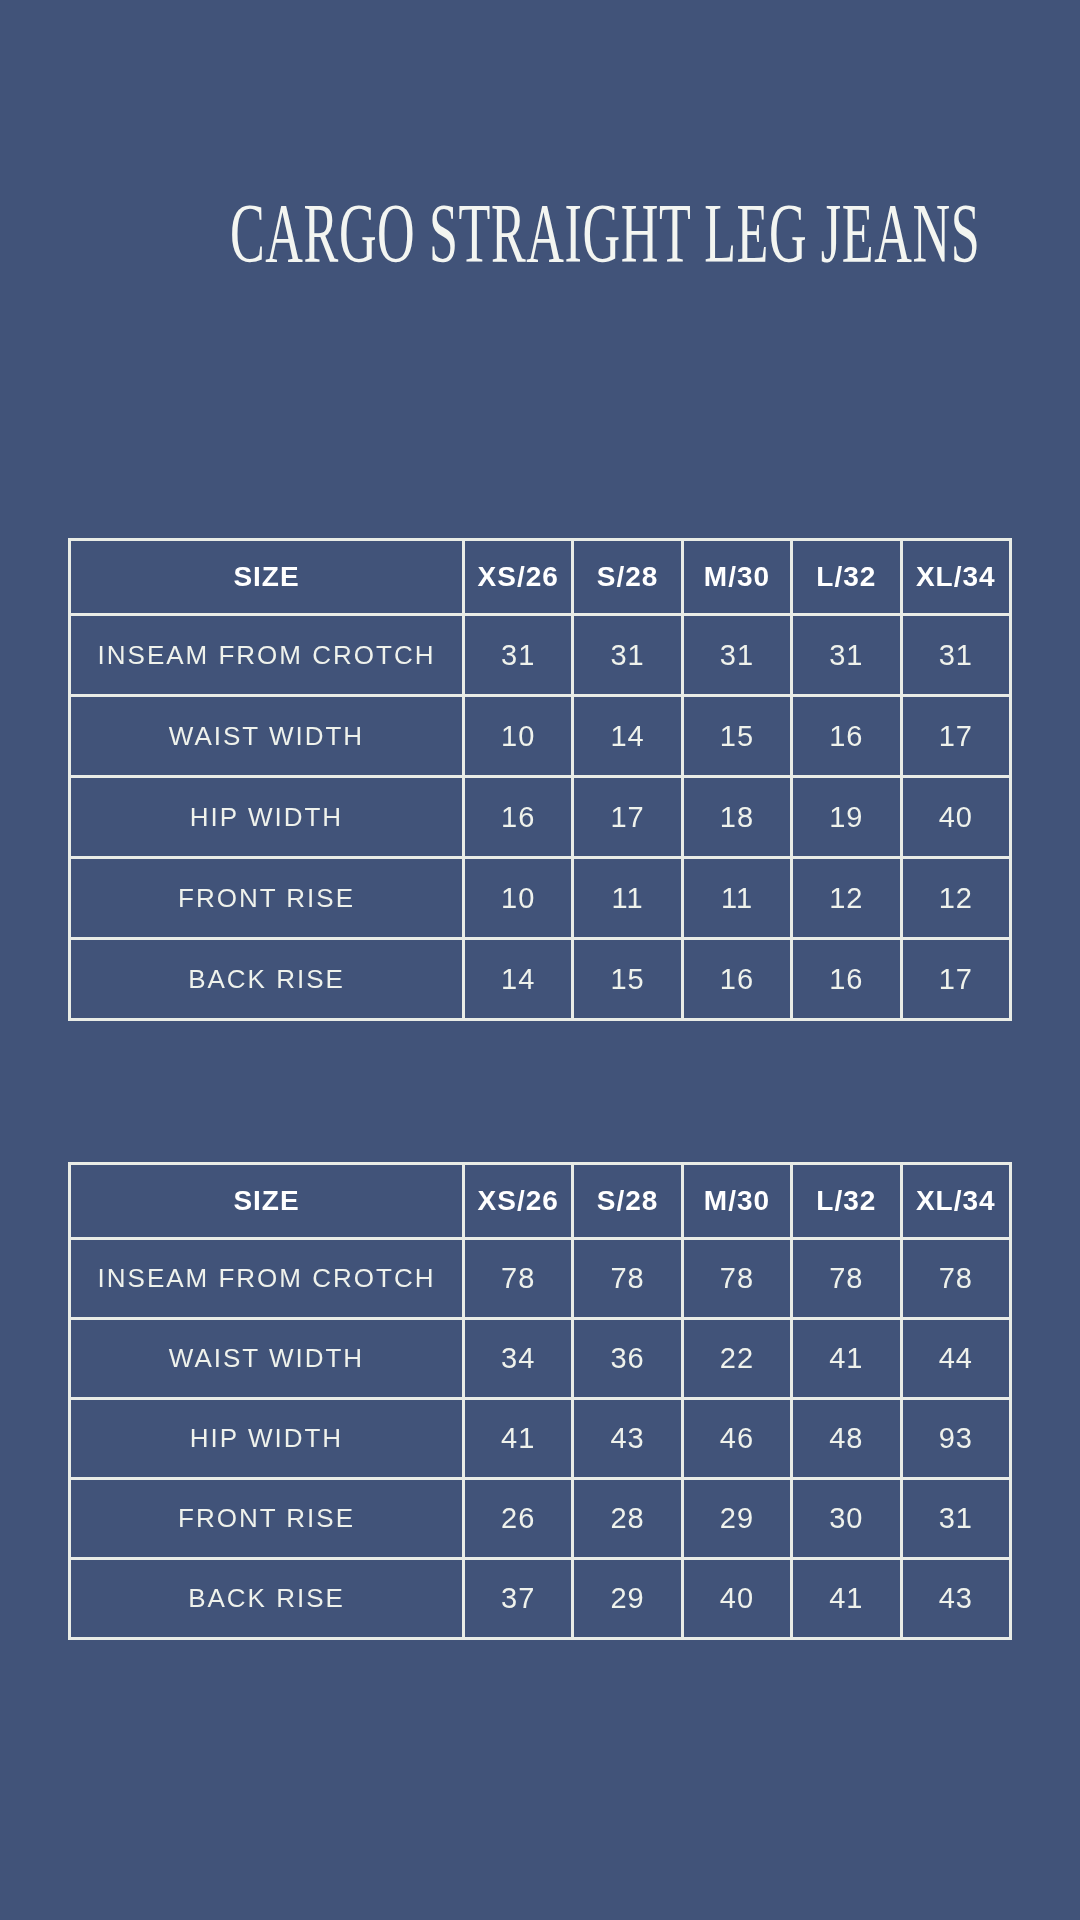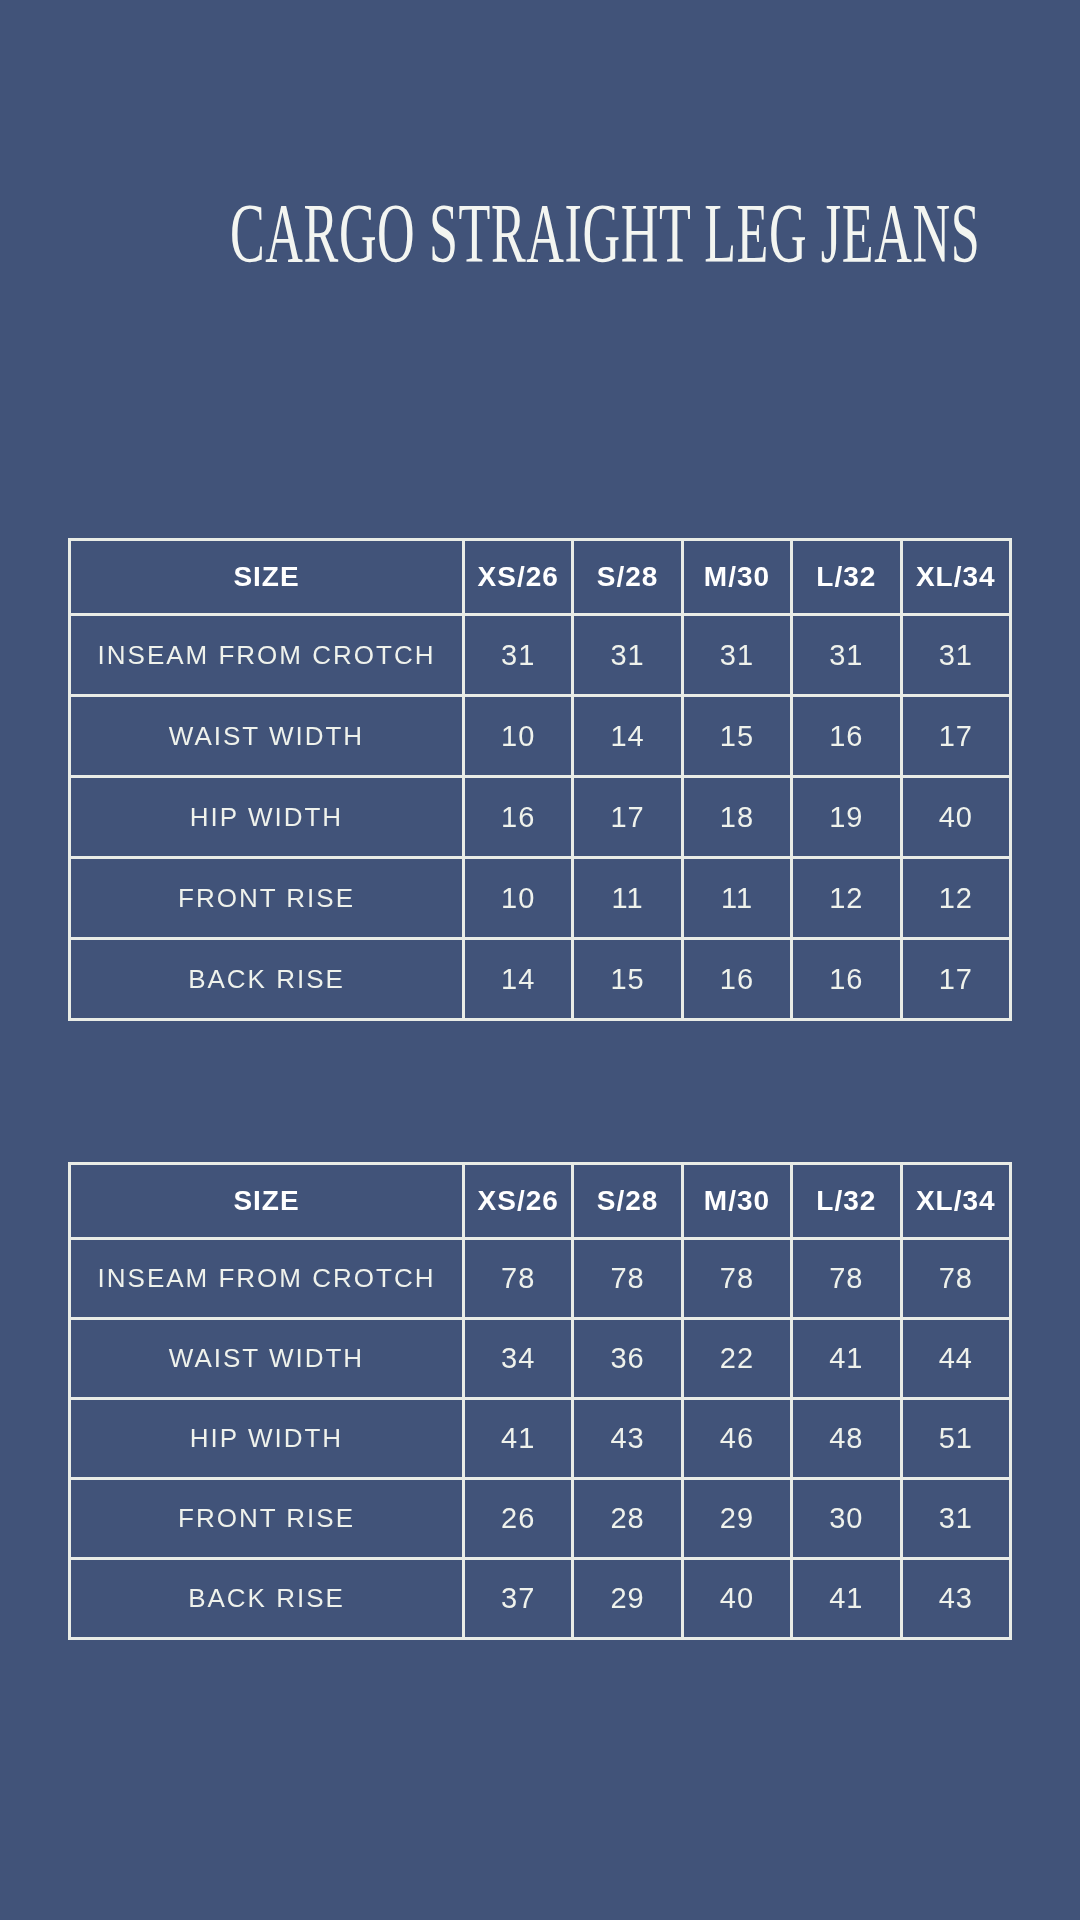--- a/index.html
+++ b/index.html
@@ -165,21 +165,21 @@
           <td class="value">22</td>
           <td class="value">41</td>
           <td class="value">44</td>
         </tr>
         <tr>
           <td class="label">HIP WIDTH</td>
           <td class="value">41</td>
           <td class="value">43</td>
           <td class="value">46</td>
           <td class="value">48</td>
-          <td class="value">51</td>
+          <td class="value">93</td>
         </tr>
         <tr>
           <td class="label">FRONT RISE</td>
           <td class="value">26</td>
           <td class="value">28</td>
           <td class="value">29</td>
           <td class="value">30</td>
           <td class="value">31</td>
         </tr>
         <tr>

